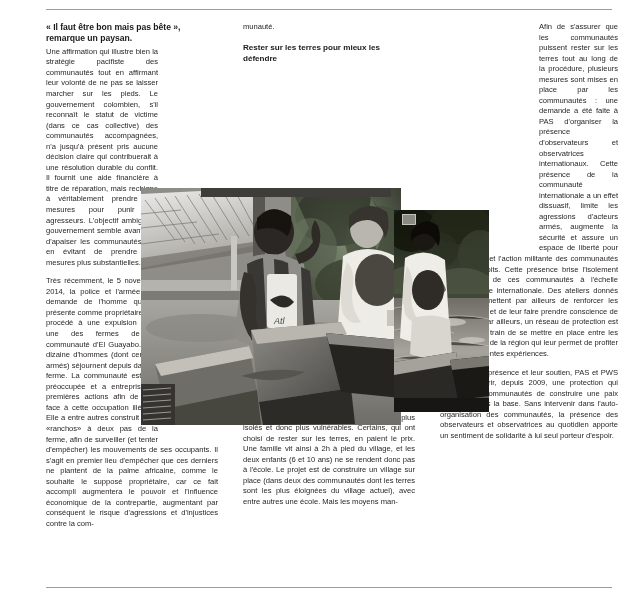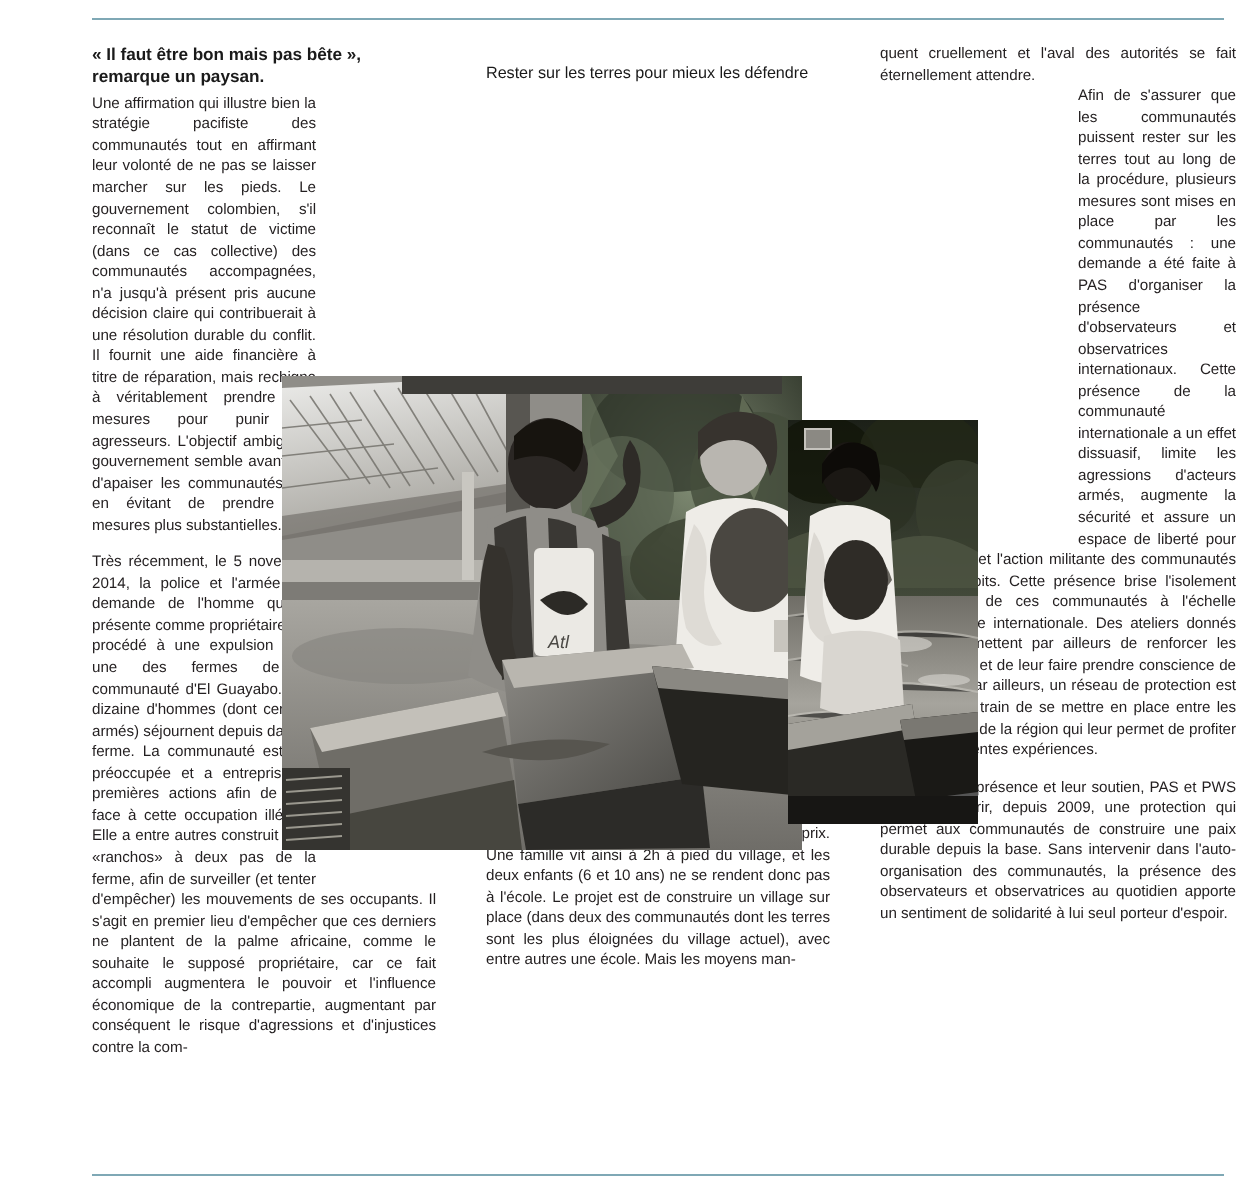--- a/index.html
+++ b/index.html
@@ -65,21 +65,21 @@
     font-size: 8.6px;
     line-height: 11.4px;
     font-weight: bold;
     margin: 0 0 2px 0;
     text-align: left;
     color: #1a1a1a;
   }
   h3.sub {
     font-size: 8.1px;
     line-height: 11px;
-    font-weight: normal;
+    font-weight: bold;
     margin: 9px 0 2.5px 0;
     text-align: left;
     color: #1a1a1a;
   }
   p {
     margin: 0 0 0 0;
     text-align: justify;
   }
   p.gap { margin-top: 8px; }
 
@@ -129,27 +129,27 @@
   <div class="columns">
 
     <div class="col col-1">
       <h2 class="head">« Il faut être bon mais pas bête », remarque un paysan.</h2>
       <div class="float-right-ph1" style="margin-top:150px;"></div>
       <p>Une affirmation qui illustre bien la stratégie pacifiste des communautés tout en affirmant leur volonté de ne pas se laisser marcher sur les pieds. Le gouvernement colombien, s'il reconnaît le statut de victime (dans ce cas collective) des communautés accompagnées, n'a jusqu'à présent pris aucune décision claire qui contribuerait à une résolution durable du conflit. Il fournit une aide financière à titre de réparation, mais rechigne à véritablement prendre des mesures pour punir les agresseurs. L'objectif ambigu du gouvernement semble avant tout d'apaiser les communautés tout en évitant de prendre des mesures plus substantielles.</p>
       <p class="gap">Très récemment, le 5 novembre 2014, la police et l'armée (sur demande de l'homme qui se présente comme propriétaire) ont procédé à une expulsion dans une des fermes de la communauté d'El Guayabo. Une dizaine d'hommes (dont certains armés) séjournent depuis dans la ferme. La communauté est très préoccupée et a entrepris des premières actions afin de faire face à cette occupation illégale. Elle a entre autres construit deux «ranchos» à deux pas de la ferme, afin de surveiller (et tenter d'empêcher) les mouvements de ses occupants. Il s'agit en premier lieu d'empêcher que ces derniers ne plantent de la palme africaine, comme le souhaite le supposé propriétaire, car ce fait accompli augmentera le pouvoir et l'influence économique de la contrepartie, augmentant par conséquent le risque d'agressions et d'injustices contre la com-</p>
     </div>
 
     <div class="col col-2">
+      <p>munauté.</p>
       <h3 class="sub">Rester sur les terres pour mieux les défendre</h3>
       <div class="float-right-ph1" style="float:left;width:172px;height:175px;margin-top:66px;"></div>
       <p>Une des mesures stratégiques des communautés est de demeurer jour et nuit sur leurs terres. Cela permet d'asseoir leur présence et d'assurer une surveillance des récoltes et des animaux, puisqu'à plusieurs reprises des champs ont été brûlés, des animaux tués. Or comme les conditions sur place sont très sommaires, et surtout que la route depuis les terres jusqu'à l'école du village est longue et potentiellement dangereuse, la plupart des habitants restent dans les villages. Beaucoup craignent de rester la nuit parce qu'ils sont plus isolés et donc plus vulnérables. Certains, qui ont choisi de rester sur les terres, en paient le prix. Une famille vit ainsi à 2h à pied du village, et les deux enfants (6 et 10 ans) ne se rendent donc pas à l'école. Le projet est de construire un village sur place (dans deux des communautés dont les terres sont les plus éloignées du village actuel), avec entre autres une école. Mais les moyens man-</p>
     </div>
 
     <div class="col col-3">
-      <p>quent cruellement et l'aval des autorités se fait éternellement attendre.</p>
       <div class="float-left-ph2" style="margin-top:22px;"></div>
       <p>Afin de s'assurer que les communautés puissent rester sur les terres tout au long de la procédure, plusieurs mesures sont mises en place par les communautés : une demande a été faite à PAS d'organiser la présence d'observateurs et observatrices internationaux. Cette présence de la communauté internationale a un effet dissuasif, limite les agressions d'acteurs armés, augmente la sécurité et assure un espace de liberté pour l'action légale et l'action militante des communautés pour leurs droits. Cette présence brise l'isolement géographique de ces communautés à l'échelle nationale, voire internationale. Des ateliers donnés par PAS permettent par ailleurs de renforcer les communautés et de leur faire prendre conscience de leurs droits. Par ailleurs, un réseau de protection est également en train de se mettre en place entre les communautés de la région qui leur permet de profiter de leurs différentes expériences.</p>
       <p class="gap">A travers leur présence et leur soutien, PAS et PWS souhaitent offrir, depuis 2009, une protection qui permet aux communautés de construire une paix durable depuis la base. Sans intervenir dans l'auto-organisation des communautés, la présence des observateurs et observatrices au quotidien apporte un sentiment de solidarité à lui seul porteur d'espoir.</p>
     </div>
 
   </div>
 
   <div class="photo photo-1">
     <svg width="260" height="237" viewBox="0 0 260 237">
       <defs>

